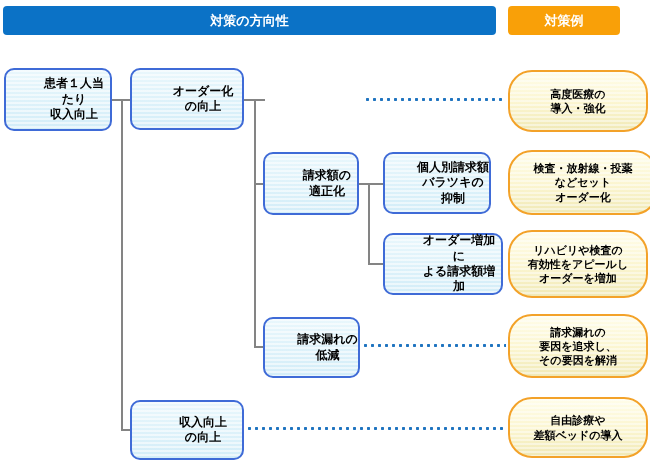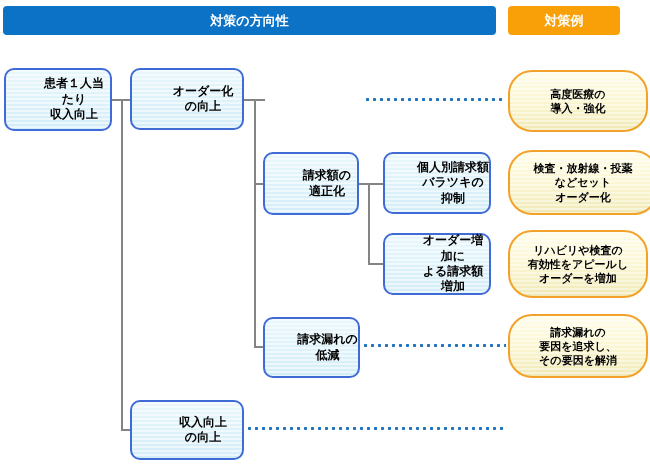--- a/index.html
+++ b/index.html
@@ -74,21 +74,21 @@
   <div class="bluebox" style="left:130px;top:68px;width:114px;height:62px">オーダー化
 の向上</div>
 
 
   <div class="bluebox" style="left:383px;top:152px;width:108px;height:62px">個人別請求額
 バラツキの抑制</div>
 
   <div class="bluebox" style="left:263px;top:152px;width:96px;height:63px">請求額の
 適正化</div>
 
-  <div class="bluebox" style="left:383px;top:233px;width:108px;height:62px">オーダー増加に
+  <div class="bluebox" style="left:383px;top:233px;width:120px;height:62px">オーダー増加に
 よる請求額増加</div>
 
   <div class="bluebox" style="left:263px;top:317px;width:97px;height:61px">請求漏れの
 低減</div>
 
   <div class="bluebox" style="left:130px;top:400px;width:114px;height:60px">収入向上
 の向上</div>
 
   <div class="yellowbox" style="left:508px;top:70px;width:140px;height:62px">高度医療の
 導入・強化</div>
@@ -98,14 +98,16 @@
 オーダー化</div>
 
   <div class="yellowbox" style="left:508px;top:230px;width:140px;height:68px">リハビリや検査の
 有効性をアピールし
 オーダーを増加</div>
 
   <div class="yellowbox" style="left:508px;top:314px;width:140px;height:64px">請求漏れの
 要因を追求し、
 その要因を解消</div>
 
+  <div class="yellowbox" style="left:508px;top:397px;width:140px;height:61px">自由診療や
+差額ベッドの導入</div>
 
 </div>
 
 </body></html>

